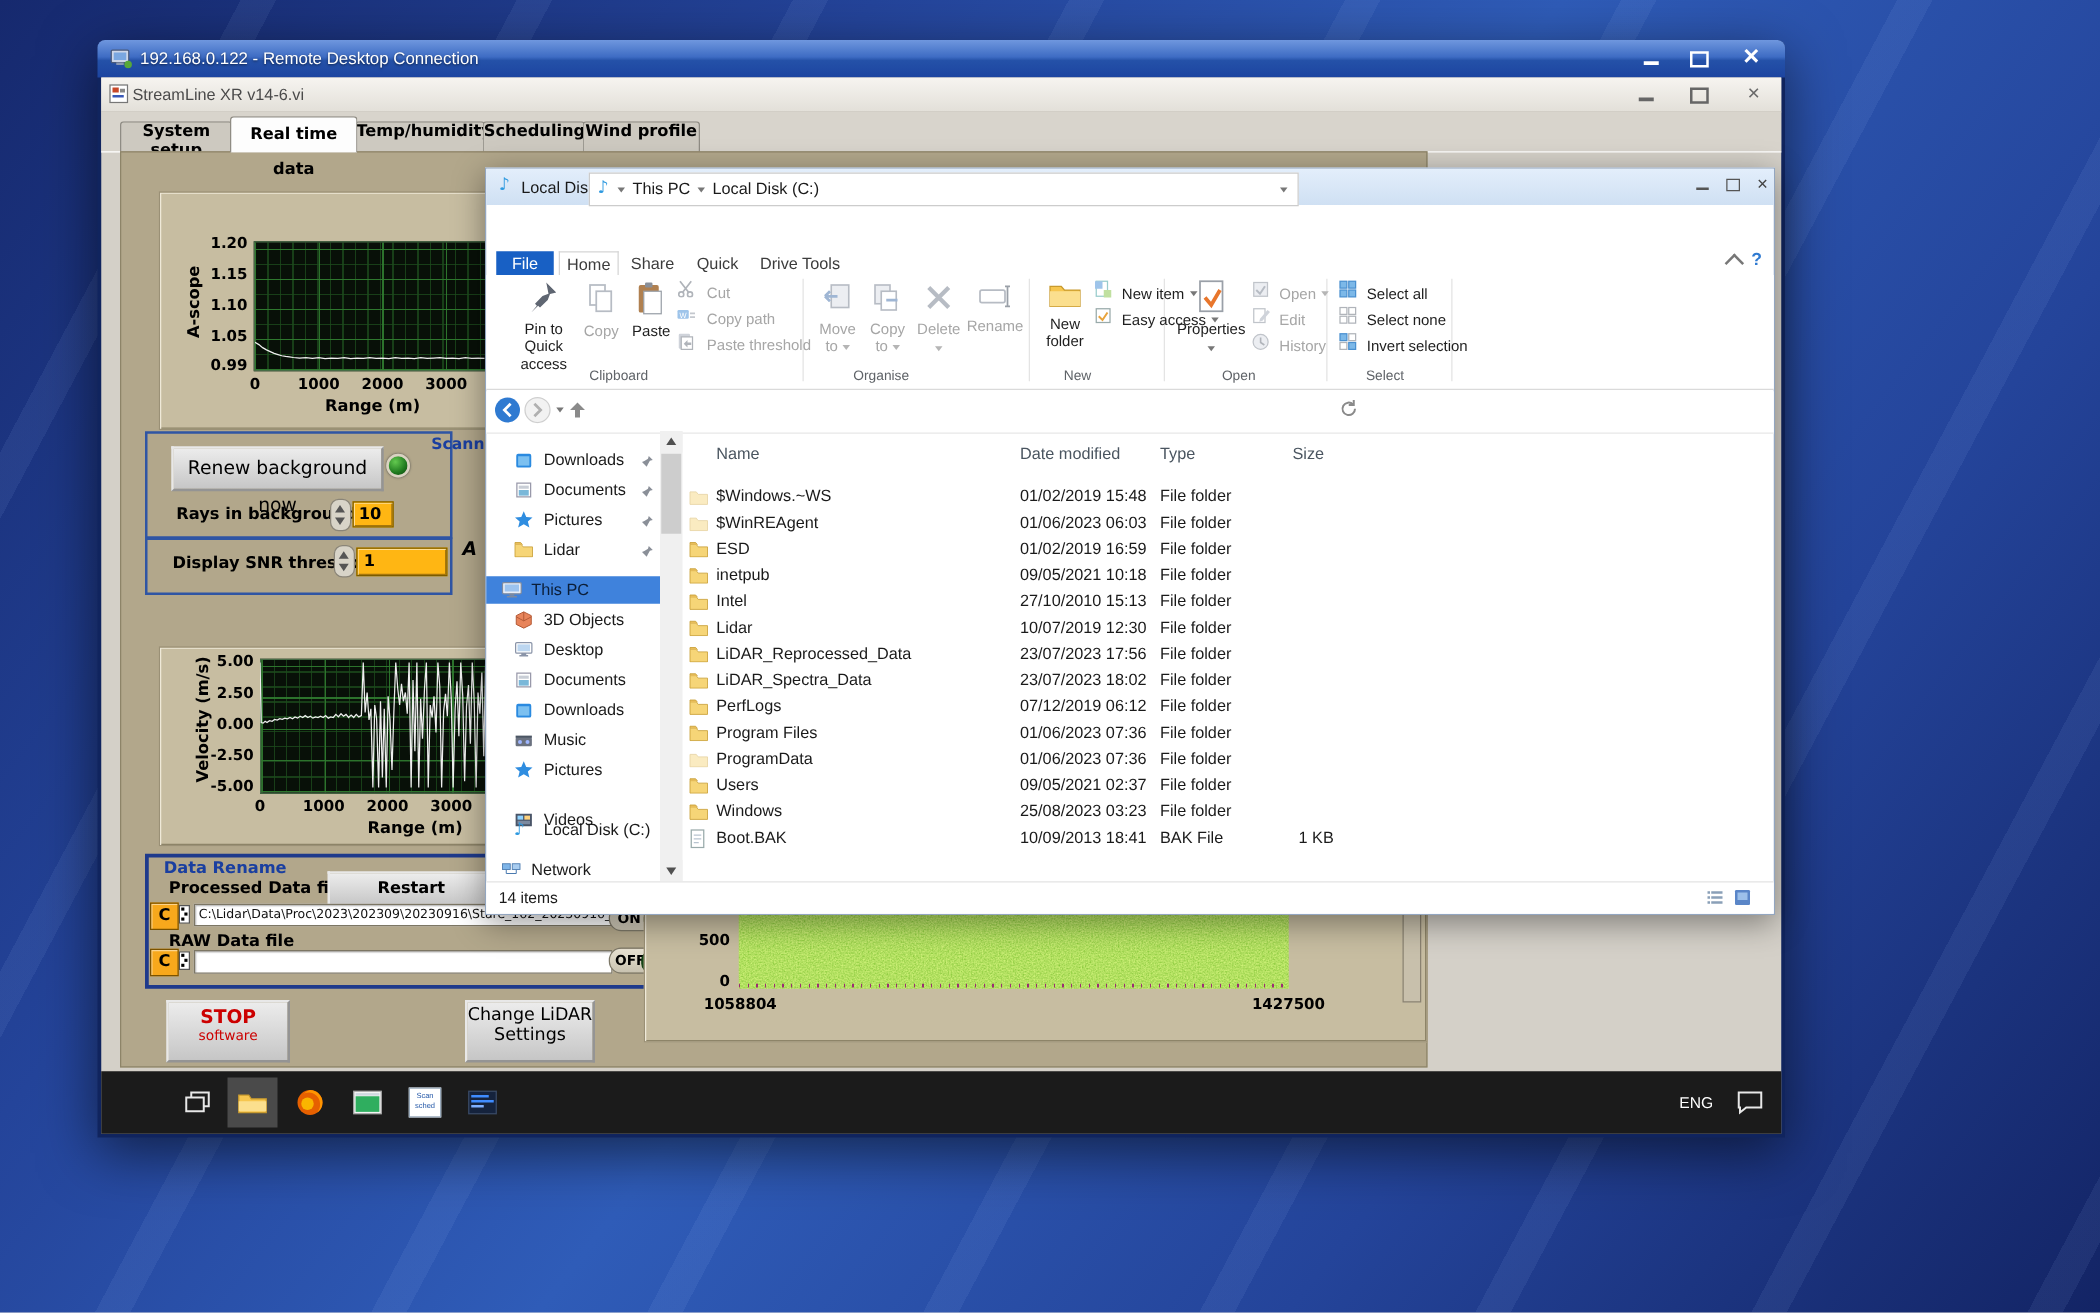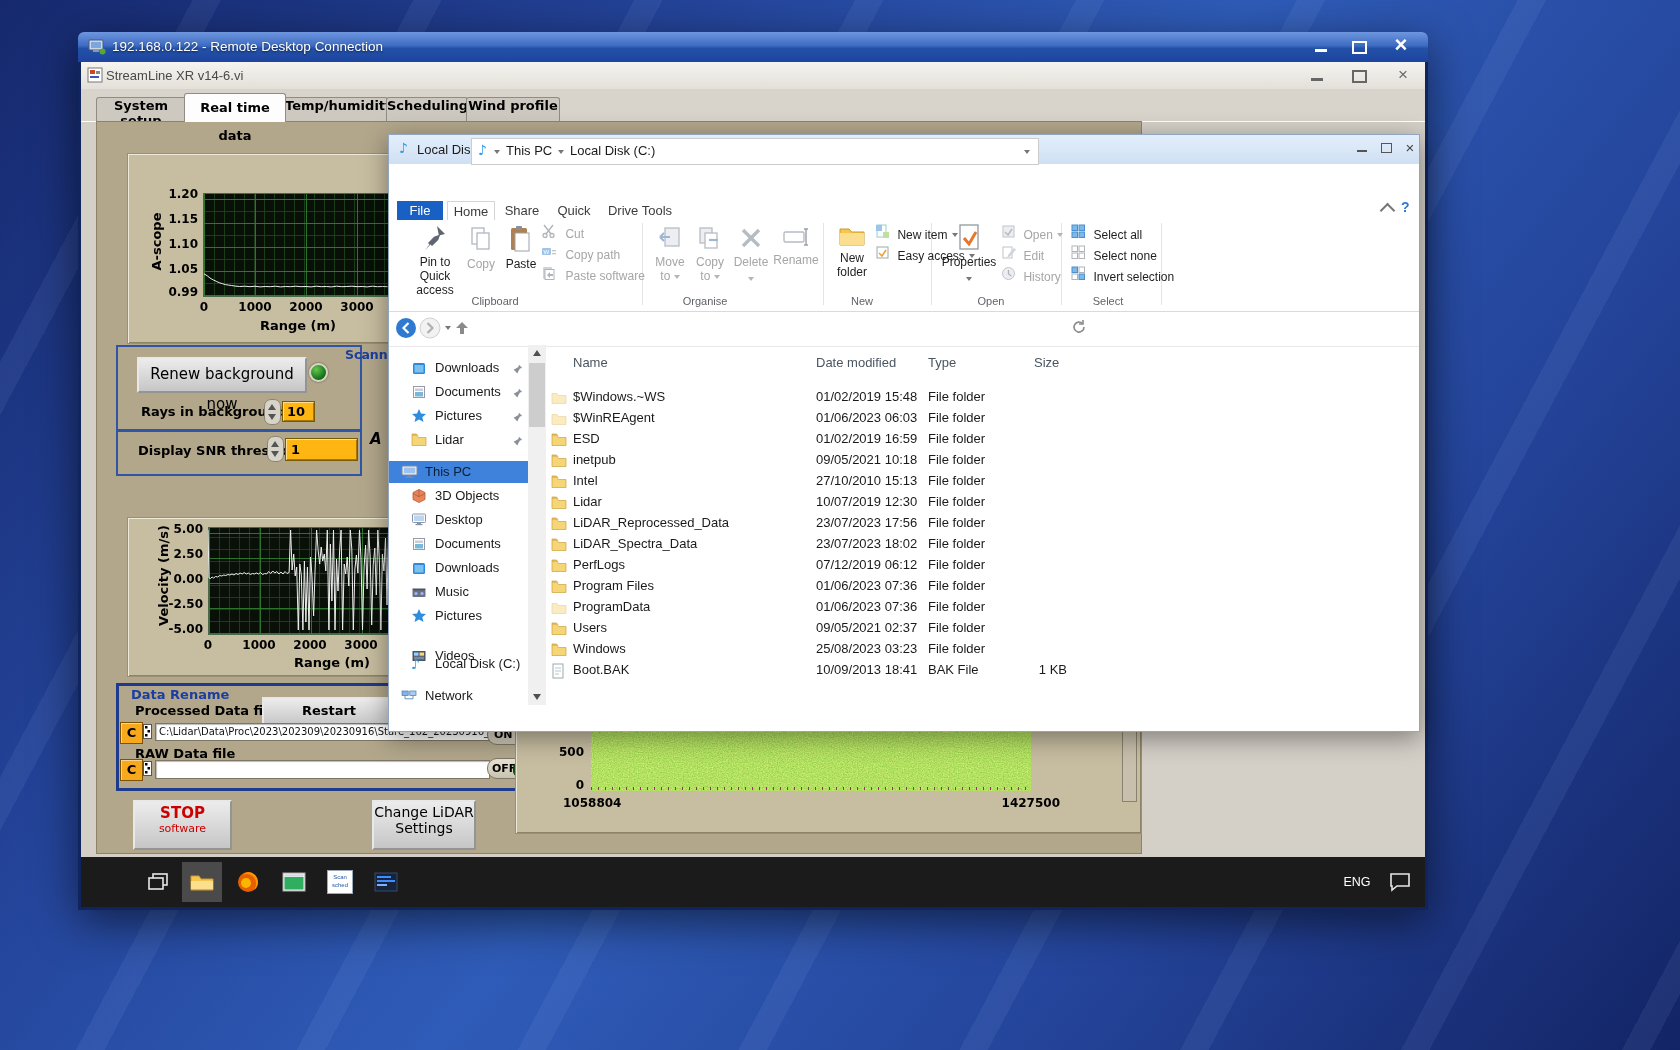--- a/index.html
+++ b/index.html
@@ -335,21 +335,21 @@
             <rect x="11" y="8" width="4" height="1.4" fill="#c4c8ce"></rect>
           </svg></span>
       <span class="ritem rgray" style="margin-left:4px">Copy path</span>
     </div>
     <div class="abs" style="left:152px;top:131px">
       <span><svg width="16" height="14" viewBox="0 0 16 14">
             <rect x="2" y="1" width="9" height="12" rx="1" fill="#cfd3da"></rect>
             <rect x="4" y="3.5" width="9" height="10" fill="#fff" stroke="#b0b4ba"></rect>
             <path d="M6 9l3-3v2h3v2H9v2z" fill="#b0b4ba"></path>
           </svg></span>
-      <span class="ritem rgray" style="margin-left:4px">Paste software</span>
+      <span class="ritem rgray" style="margin-left:4px">Paste threshold</span>
     </div>
 
     <div class="abs" style="left:262px;top:90px;width:38px;text-align:center">
       <span><svg width="26" height="26" viewBox="0 0 26 26">
             <rect x="8" y="3" width="14" height="18" fill="#eceef2" stroke="#b7bcc4" stroke-width="1.3"></rect>
             <path d="M13 12H3m0 0l4-4m-4 4l4 4" stroke="#9fb6d4" stroke-width="2.2" fill="none"></path>
           </svg></span>
       <div class="ritem rgray"><span>Move</span></div>
       <div class="ritem rgray"><span>to</span> <span class="tri gray"></span></div>
     </div>
@@ -753,20 +753,37 @@
               <rect x="2" y="1" width="10" height="14" fill="#fff" stroke="#9aa"></rect>
               <path d="M4 5h6M4 8h6M4 11h4" stroke="#b8c4d0"></path>
             </svg></span>
           <span class="fcell" style="left:34px">Boot.BAK</span>
           <span class="fcell" style="left:277px">10/09/2013 18:41</span>
           <span class="fcell" style="left:389px">BAK File</span>
           <span class="fcell" style="left:450px;width:78px;text-align:right">1 KB</span>
         </div>
       </div>
 
+    <div class="statusbar">
+      <span style="position:absolute;left:10px;top:5px;font-size:12.5px;color:#1a1a1a">14 items</span>
+      <span style="position:absolute;right:40px;top:5px">
+        <svg width="14" height="14" viewBox="0 0 14 14">
+            <rect x="1" y="2" width="2" height="2" fill="#8aa0b8"></rect>
+            <rect x="4" y="2" width="9" height="2" fill="#8aa0b8"></rect>
+            <rect x="1" y="6" width="2" height="2" fill="#8aa0b8"></rect>
+            <rect x="4" y="6" width="9" height="2" fill="#8aa0b8"></rect>
+            <rect x="1" y="10" width="2" height="2" fill="#8aa0b8"></rect>
+            <rect x="4" y="10" width="9" height="2" fill="#8aa0b8"></rect>
+          </svg></span>
+      <span style="position:absolute;right:18px;top:5px">
+        <svg width="14" height="14" viewBox="0 0 14 14">
+            <rect x="1" y="1" width="12" height="12" rx="1" fill="#5a86c8"></rect>
+            <rect x="3" y="3" width="8" height="6" fill="#9cc0ea"></rect>
+          </svg></span>
+    </div>
   </div>
 
   <div class="abs taskbar"></div>
   <div class="tbtn" style="left:138px;top:862px">
     <svg width="22" height="20" viewBox="0 0 22 20">
         <rect x="6" y="2" width="14" height="11" fill="none" stroke="#e8e8e8" stroke-width="1.6"></rect>
         <rect x="2" y="6" width="14" height="11" fill="#1b1b1b" stroke="#e8e8e8" stroke-width="1.6"></rect>
       </svg>
     </div>
   <div class="tbtn hl" style="left:182px;top:862px">

